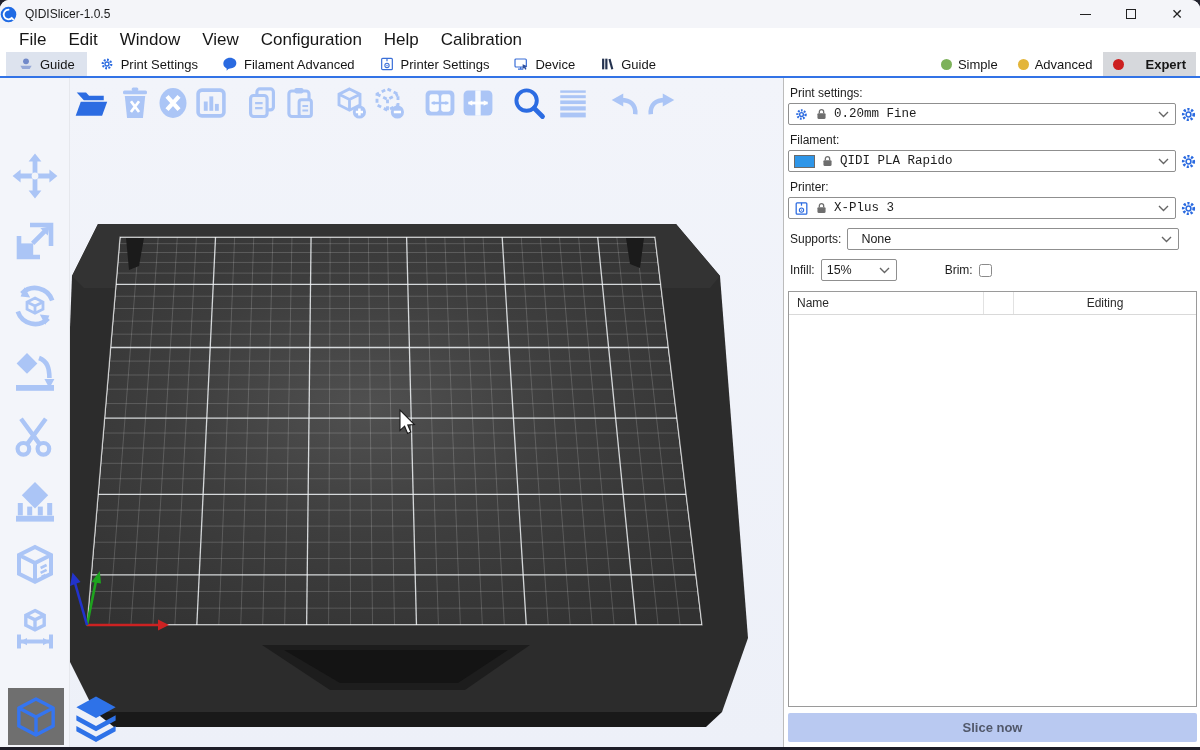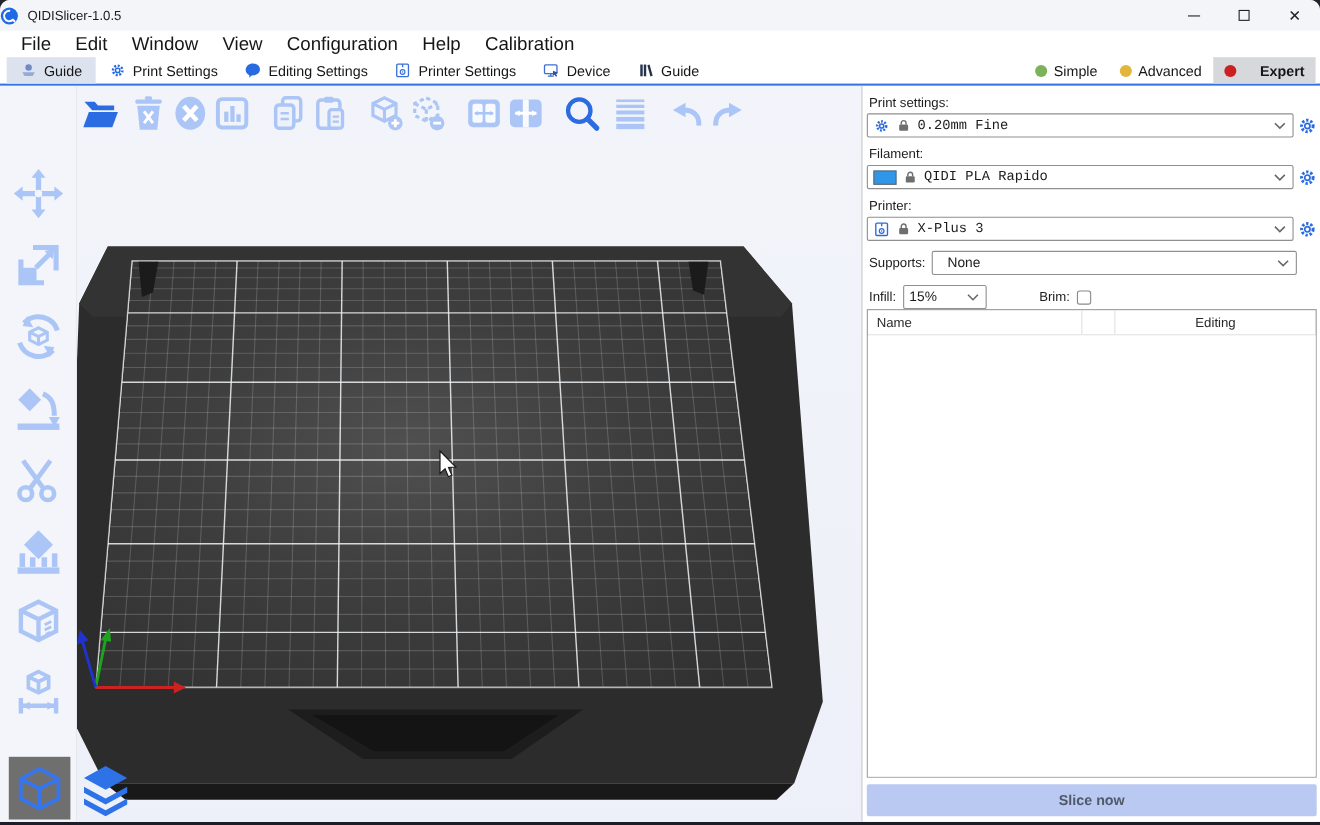--- a/index.html
+++ b/index.html
@@ -58,21 +58,21 @@
   .combo-row { display:flex; align-items:center; gap:4px;font-family:Liberation Mono, monospace; }
   .combo { flex:1; height:22px; border:1px solid #8f8f8f; border-radius:2px; background:#fff;
            display:flex; align-items:center; padding:0 6px 0 5px; gap:6px; min-width:0; }
   .combo-text { font-size:12.5px; color:#1c1c1c; flex:1; white-space:nowrap; overflow:hidden; }
   .chev { flex:none; }
   .swatch { width:21px; height:13px; border:1px solid #6a6a6a; flex:none; }
   .row-inline { display:flex; align-items:center; margin-top:9px; }
   .combo.small { flex:none; }
   .checkbox { width:13px; height:13px; border:1px solid #8a8a8a; border-radius:2.5px; background:#fff; }
 
-  .obj-table { margin-top:0; flex:1; border:1px solid #9a9a9a; display:flex; flex-direction:column; min-height:0; }
+  .obj-table { margin-top:10px; flex:1; border:1px solid #9a9a9a; display:flex; flex-direction:column; min-height:0; }
   .obj-head { height:23px; display:flex; border-bottom:1px solid #d9d9d9; flex:none; }
   .oh-cell { font-size:12px; color:#2a2a2a; display:flex; align-items:center; }
   .oh-name { flex:1; padding-left:8px; border-right:1px solid #e2e2e2; }
   .oh-mid { width:30px; border-right:1px solid #e2e2e2; }
   .oh-edit { width:182px; justify-content:center; }
   .obj-body { flex:1; background:#fff; }
 
   .slice-btn { margin-top:6px; height:29px; flex:none; background:#b9c9f1; border:none; border-radius:2px;
                font-size:13px; font-weight:bold; color:#51586a; font-family:inherit; }
 </style>
@@ -122,21 +122,21 @@
       <svg width="16" height="16" viewBox="0 0 24 24">
         <circle cx="12" cy="12" r="6.4" fill="none" stroke="#2a6ae0" stroke-width="3.4" stroke-dasharray="2.7 2.2"></circle>
         <circle cx="12" cy="12" r="3" fill="none" stroke="#2a6ae0" stroke-width="2"></circle>
       </svg>
       <span>Print Settings</span>
     </div>
     <div class="tab">
       <svg width="16" height="16" viewBox="0 0 24 24">
         <path d="M12 2.5c5.5 0 9.5 3.4 9.5 8.1 0 4.9-4.2 8.1-9.5 8.1-.9 0-2 .2-2.6.9L7 22v-3.4c-3-1.3-5-3.9-5-7C2 6 6.5 2.5 12 2.5z" fill="#2a6ae0"></path>
       </svg>
-      <span>Editing Settings</span>
+      <span>Filament Advanced</span>
     </div>
     <div class="tab">
       <svg width="16" height="16" viewBox="0 0 24 24">
         <rect x="4" y="3.5" width="16" height="17" rx="1.5" fill="none" stroke="#3a6fd8" stroke-width="1.8"></rect>
         <path d="M12 3.5v4.2" stroke="#3a6fd8" stroke-width="1.8"></path>
         <circle cx="12" cy="14.2" r="3.2" fill="none" stroke="#3a6fd8" stroke-width="1.6"></circle>
         <circle cx="12" cy="14.2" r="1" fill="#3a6fd8"></circle>
       </svg>
       <span>Printer Settings</span>
     </div>

